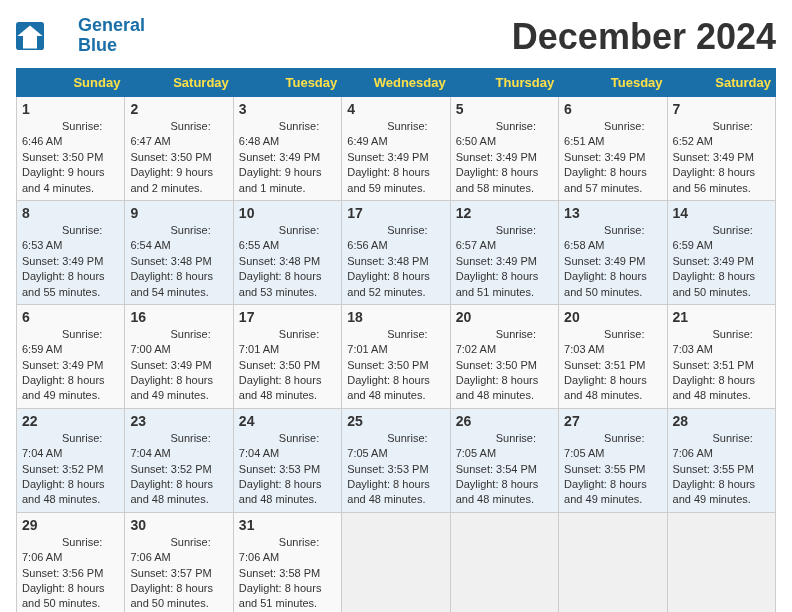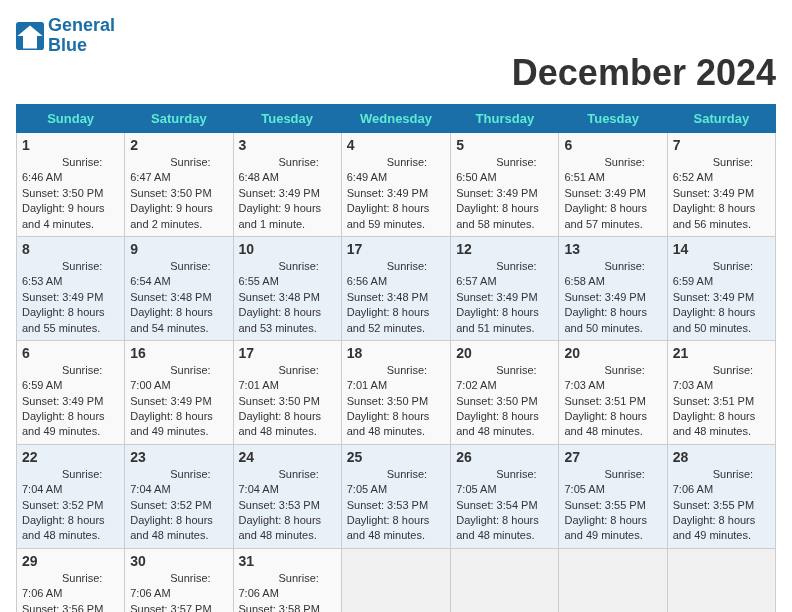--- a/index.html
+++ b/index.html
@@ -12,53 +12,54 @@
     }
     .header {
       display: flex;
       justify-content: space-between;
       align-items: flex-start;
       margin-bottom: 10px;
     }
     .logo {
       display: flex;
       align-items: center;
+      gap: 30px;
     }
     .logo-text {
       font-size: 18px;
       font-weight: bold;
       color: #333;
       line-height: 1.1;
     }
     .logo-text span { color: #1a6fa8; }
     .logo-icon {
       width: 28px;
       height: 28px;
       margin-right: 4px;
     }
-    .title-block { text-align: right; margin-top: 36px; }
+    .title-block { text-align: right; }
     .month-title {
       font-size: 36px;
       font-weight: bold;
       color: #333;
     }
     .location {
       font-size: 15px;
       color: #555;
     }
     table {
       width: 100%;
       border-collapse: collapse;
       font-size: 11px;
     }
     thead tr th {
       background-color: #1a6fa8;
-      color: #5eead4;
-      padding: 6px 12px;
-      text-align: center;
+      color: #fde047;
+      padding: 6px 4px;
+      text-align: right;
       font-size: 13px;
       font-weight: bold;
       border: 1px solid #1a6fa8;
     }
     tbody tr td {
       border: 1px solid #ccc;
       padding: 4px 5px;
       vertical-align: top;
       width: 113px;
     }

